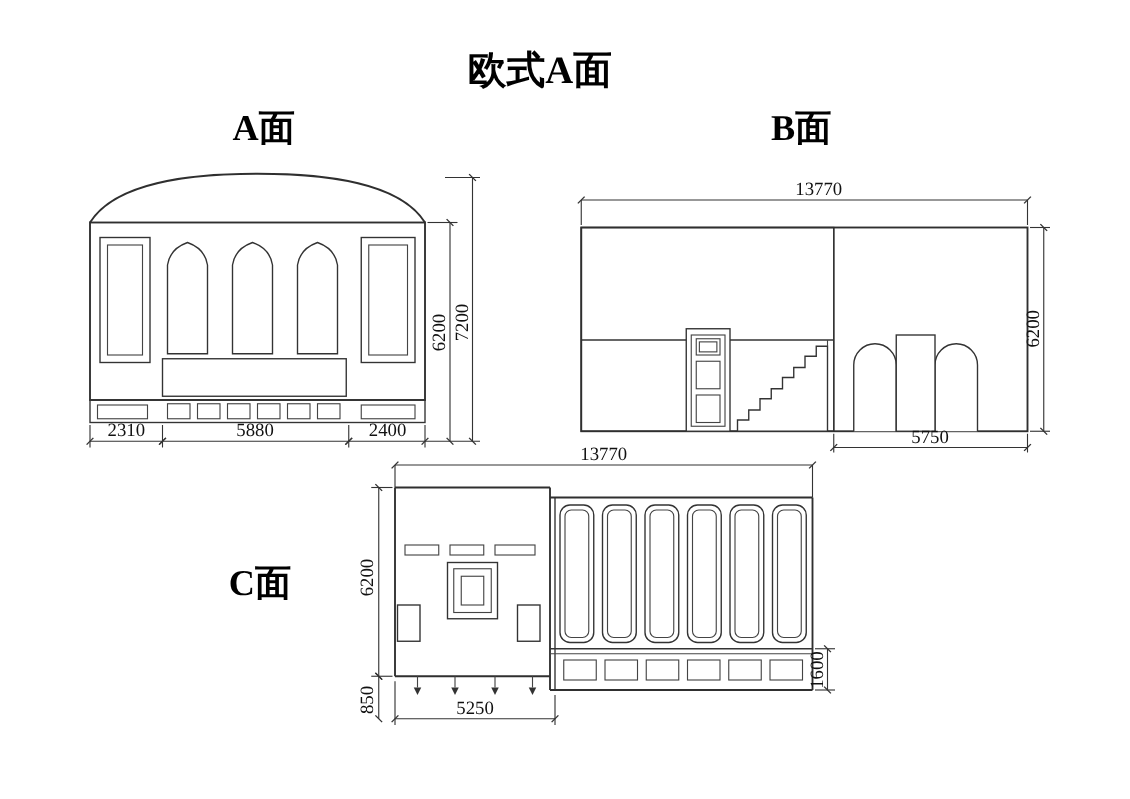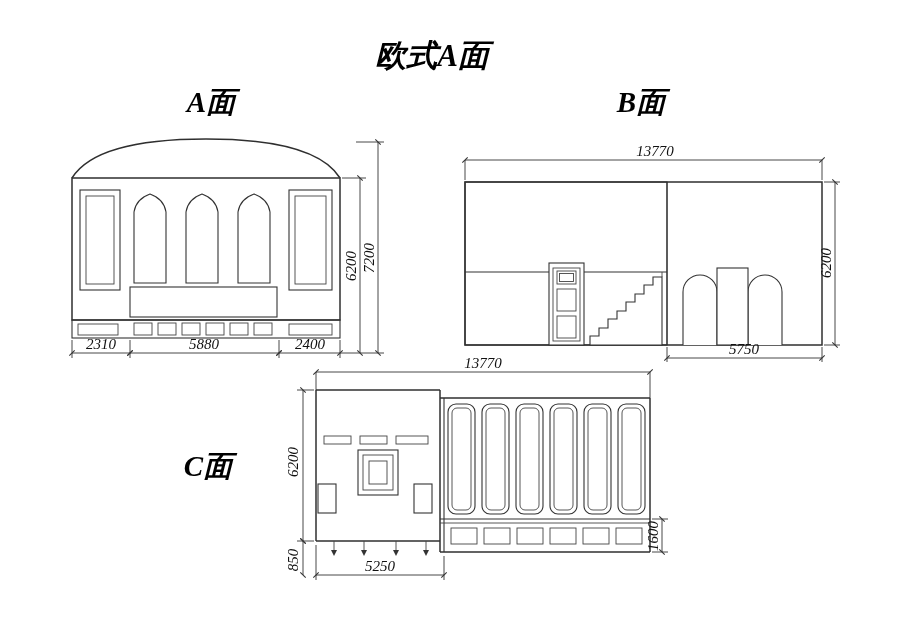--- a/index.html
+++ b/index.html
@@ -1,17 +1,17 @@
 <!DOCTYPE html>
 <html><head>
 <meta charset="utf-8">
 <style>
   html,body{margin:0;padding:0;background:#fff;}
   .page{position:relative;width:904px;height:639px;background:#ffffff;overflow:hidden;
-        font-family:"Liberation Serif", serif;font-style:italic;}
+        font-family:"Liberation Serif", serif;}
   svg{display:block;}
   .ln{stroke:#333;fill:none;stroke-width:1.1;}
   .thick{stroke:#2f2f2f;fill:none;stroke-width:1.5;}
   .thin{stroke:#444;fill:none;stroke-width:0.9;}
   .mask{fill:#ffffff;stroke:#333;stroke-width:1.1;}
   .dimln{stroke:#333;fill:none;stroke-width:0.9;}
   .dim{font-family:"Liberation Serif", serif;font-size:15px;fill:#111;}
   .lbl{font-family:"Liberation Serif", serif;font-size:29px;fill:#000;font-weight:bold;}
   .ttl{font-family:"Liberation Serif", serif;font-size:31px;fill:#000;font-weight:bold;}
 </style>

